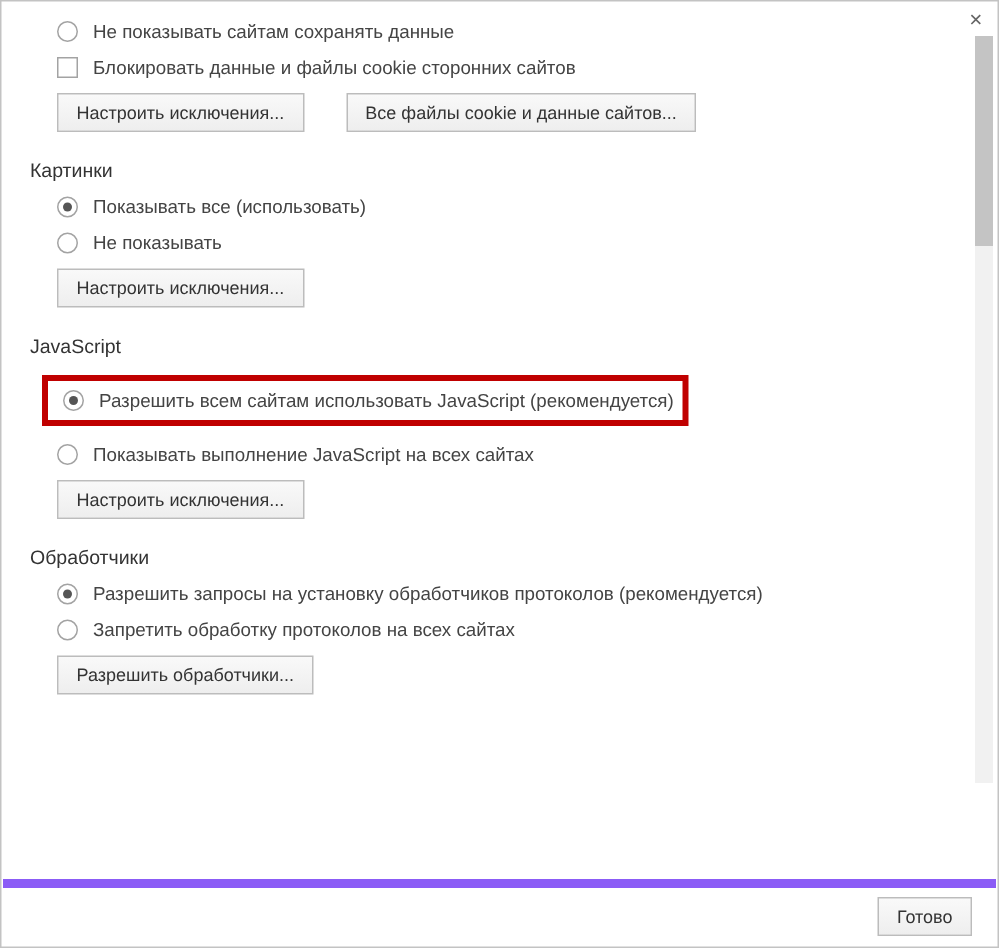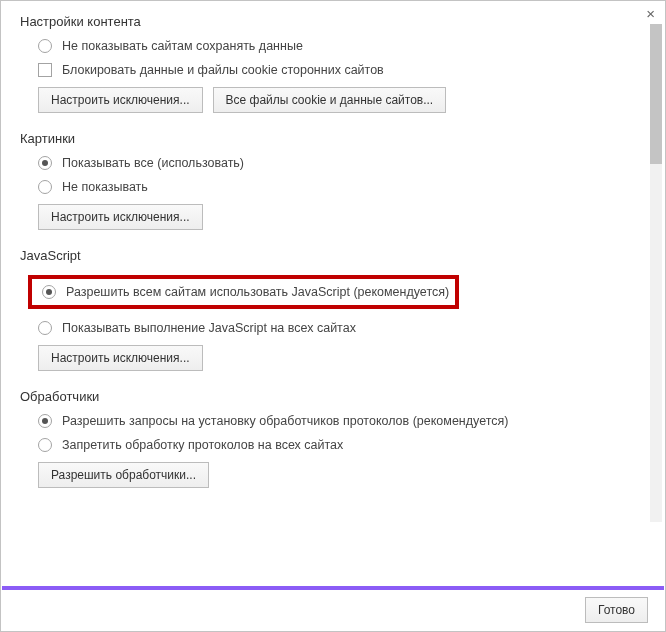--- a/index.html
+++ b/index.html
@@ -87,21 +87,21 @@
     border: 1px solid #a3a3a3;
     background: #fff;
     flex: 0 0 auto;
   }
   .opt-label {
     color: #444;
   }
   .btn-row {
     margin: 6px 0 18px 18px;
     display: flex;
-    gap: 10px;
+    gap: 28px;
   }
   .btn {
     border: 1px solid #bcbcbc;
     background: linear-gradient(#f9f9f9, #eeeeee);
     padding: 5px 12px;
     font-size: 12px;
     color: #333;
     cursor: pointer;
     font-family: inherit;
   }
@@ -109,40 +109,39 @@
     border: 4px solid #c00000;
     padding: 6px 6px 6px 2px;
     margin: 2px 0 8px 8px;
     display: inline-block;
   }
   .highlight-frame .opt-row { margin: 0 0 0 8px; }
   .footer {
     position: absolute;
     left: 1px; right: 1px; bottom: 1px;
     height: 44px;
-    border-top: 4px solid #8b5cf6;
+    border-top: 6px solid #8b5cf6;
     background: #fff;
     display: flex;
     justify-content: flex-end;
     align-items: center;
     padding-right: 16px;
   }
 </style>
 </head>
 <body>
 
 <div class="dialog">
 
   <span class="close-x">×</span>
 
   <div class="content-outer">
     <div class="content-inner">
 
       
-      <div class="section-title">Настройки контента</div>
 
       <div class="opt-row">
         <span class="radio"></span>
         <span class="opt-label">Не показывать сайтам сохранять данные</span>
       </div>
 
       <div class="opt-row">
         <span class="checkbox"></span>
         <span class="opt-label">Блокировать данные и файлы cookie сторонних сайтов</span>
       </div>

